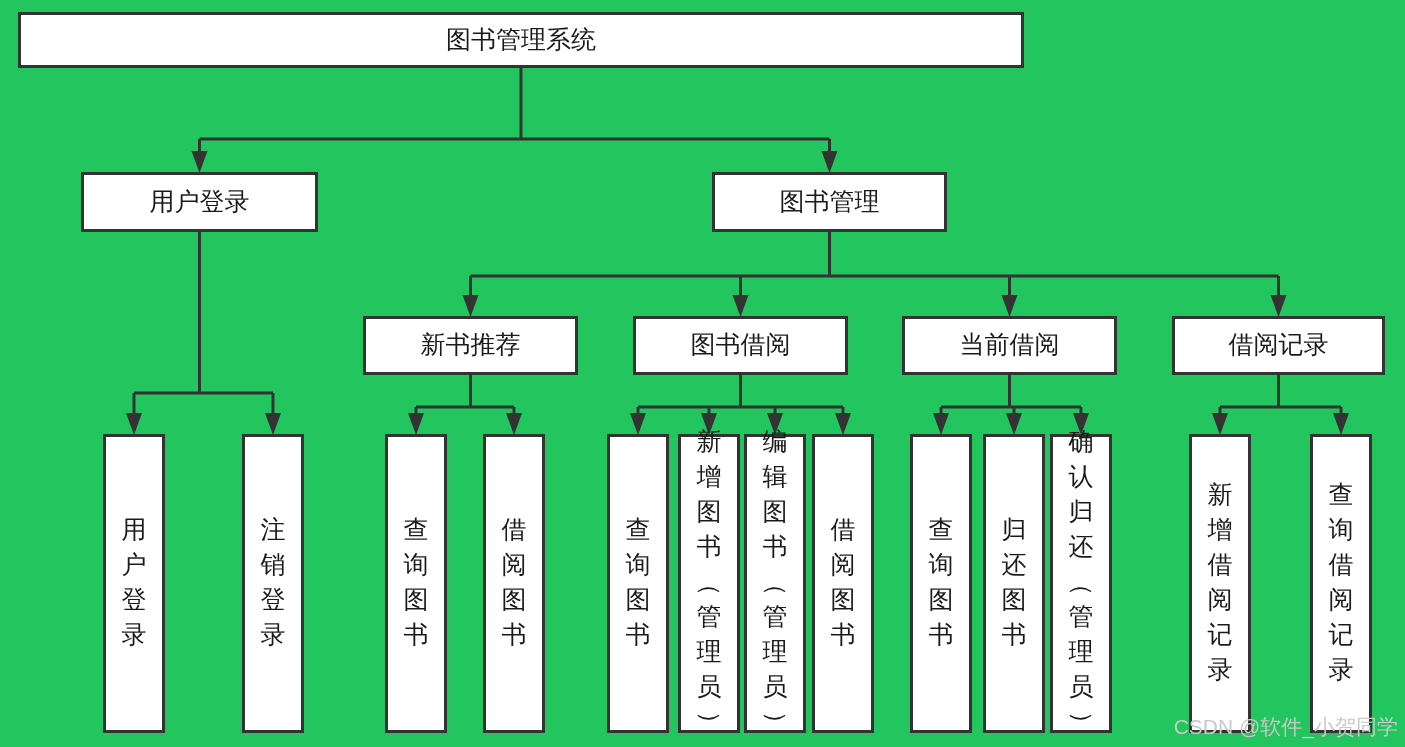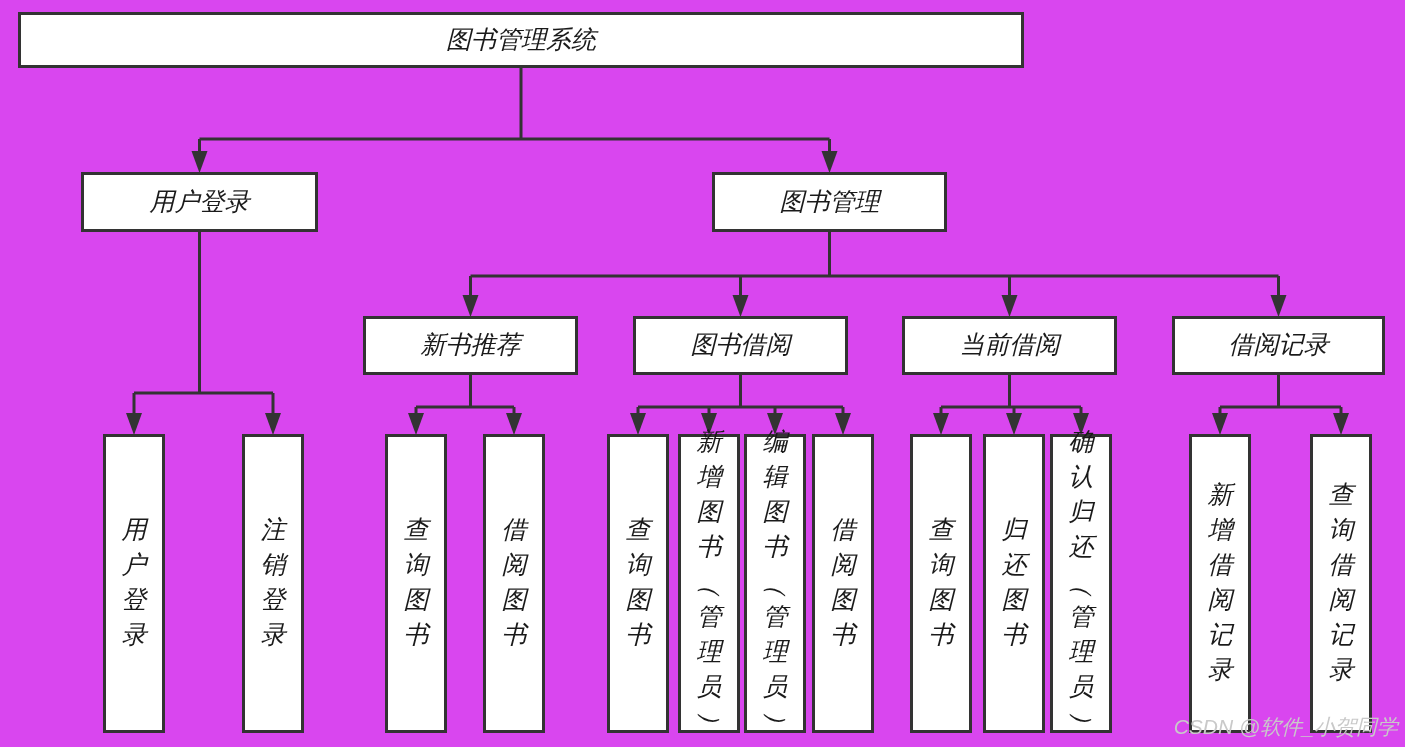--- a/index.html
+++ b/index.html
@@ -8,23 +8,22 @@
     padding: 0;
     background: #ffffff;
   }
   body {
     font-family: "Liberation Sans", "DejaVu Sans", sans-serif;
   }
   #diagram-root {
     position: relative;
     width: 1405px;
     height: 747px;
-    background: #d946ef;
+    background: #22c55e;
     overflow: hidden;
-    font-style: italic;
   }
   svg.diagram-canvas {
     position: absolute;
     left: 0;
     top: 0;
     width: 1405px;
     height: 747px;
     display: block;
   }
   .node-rect {

